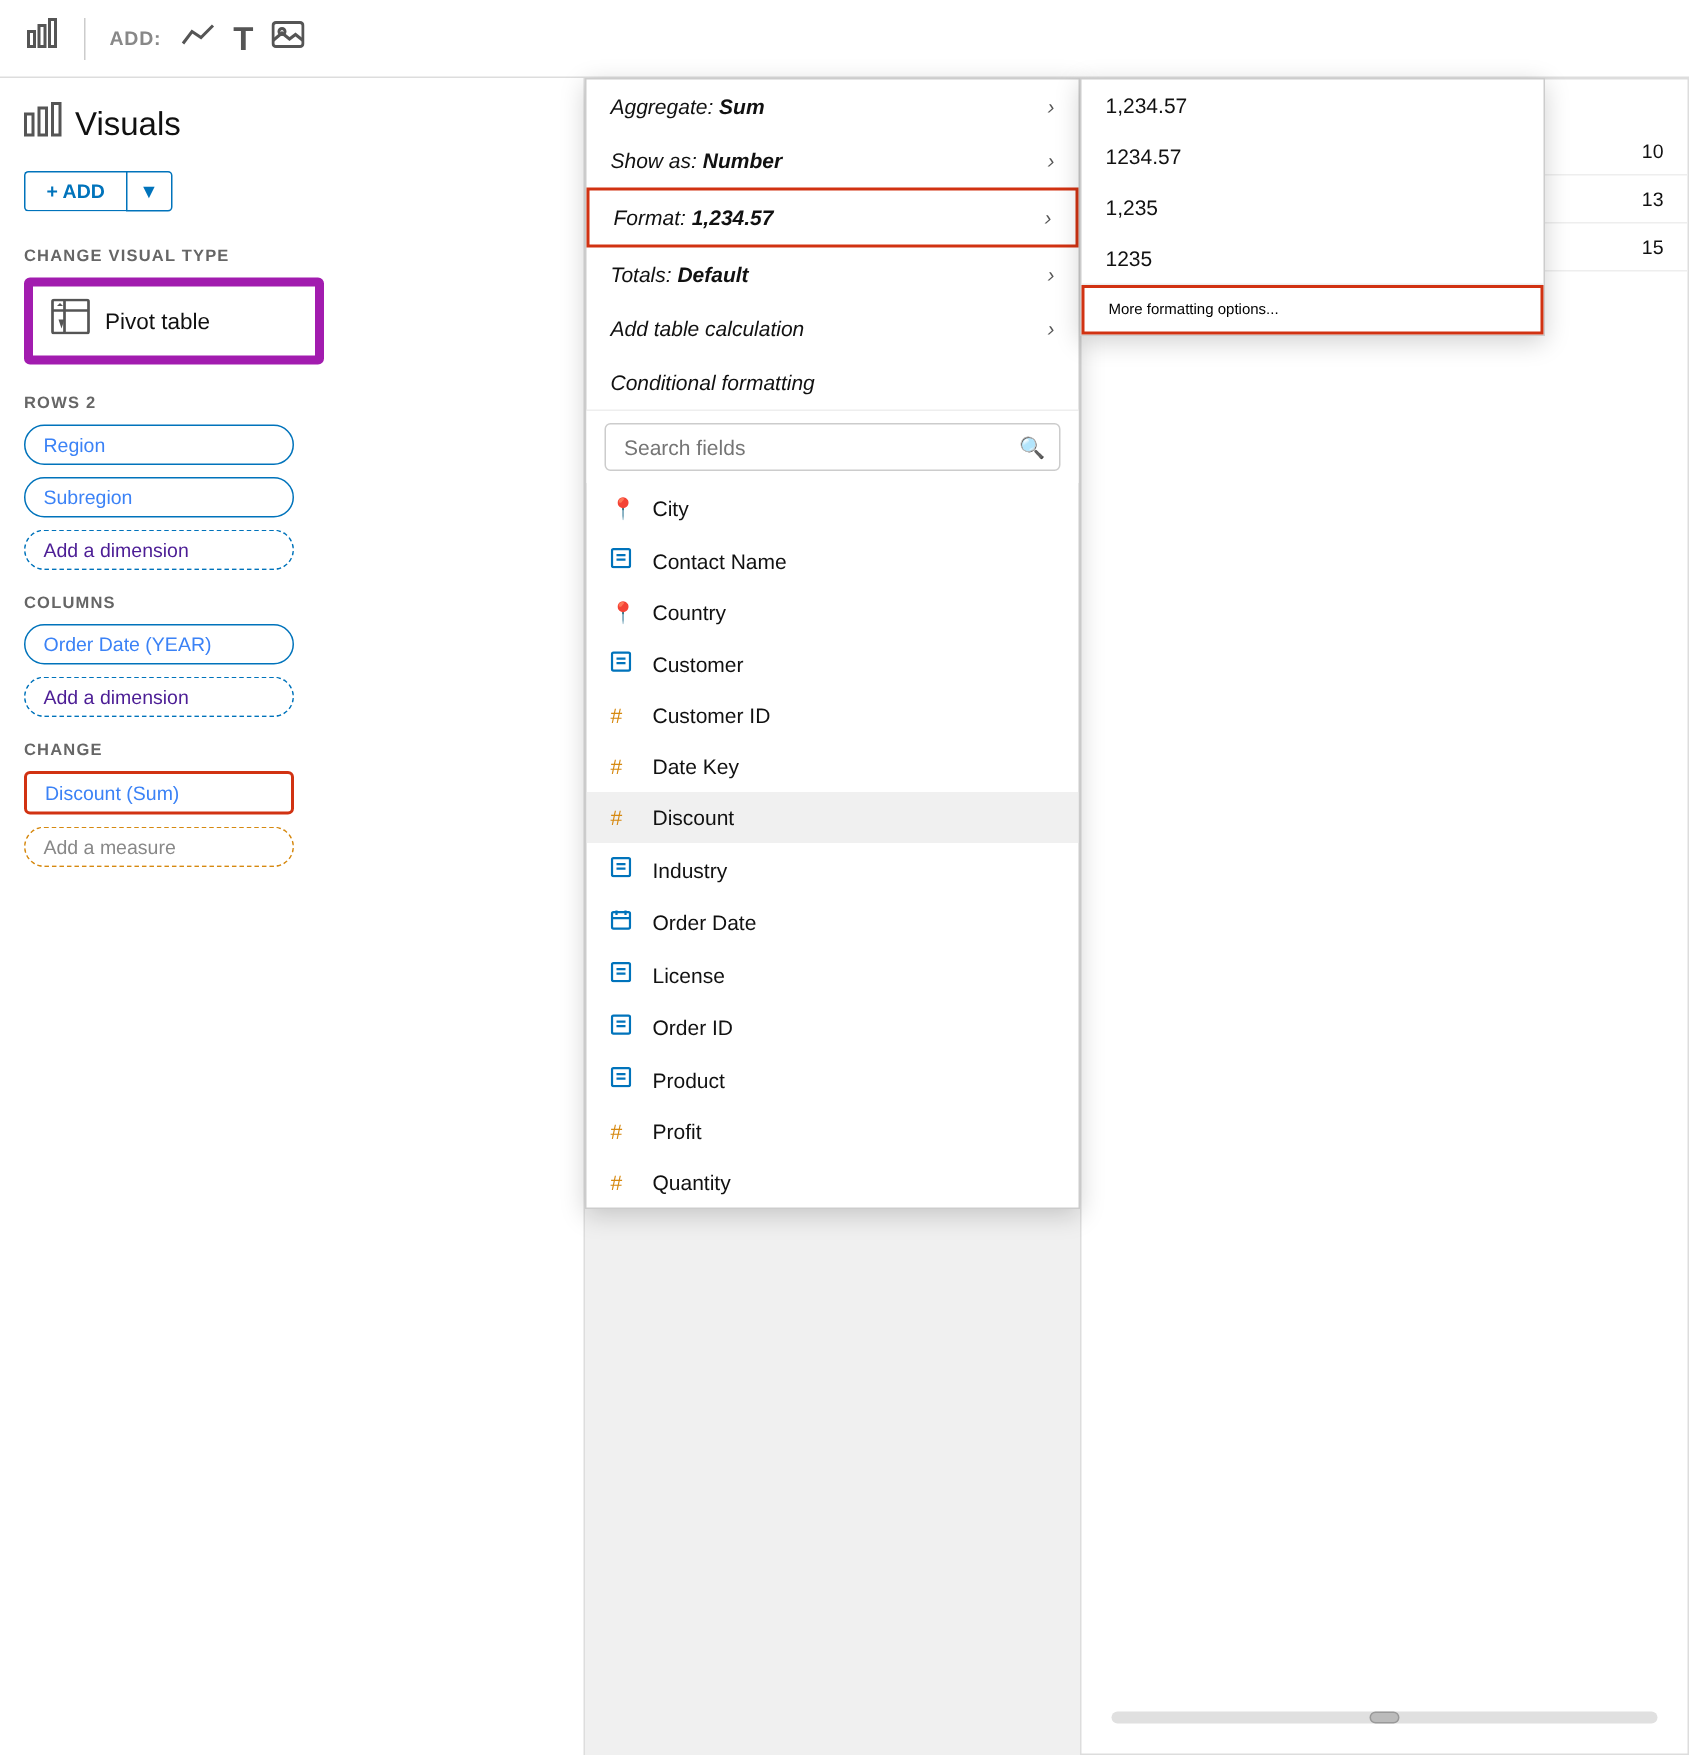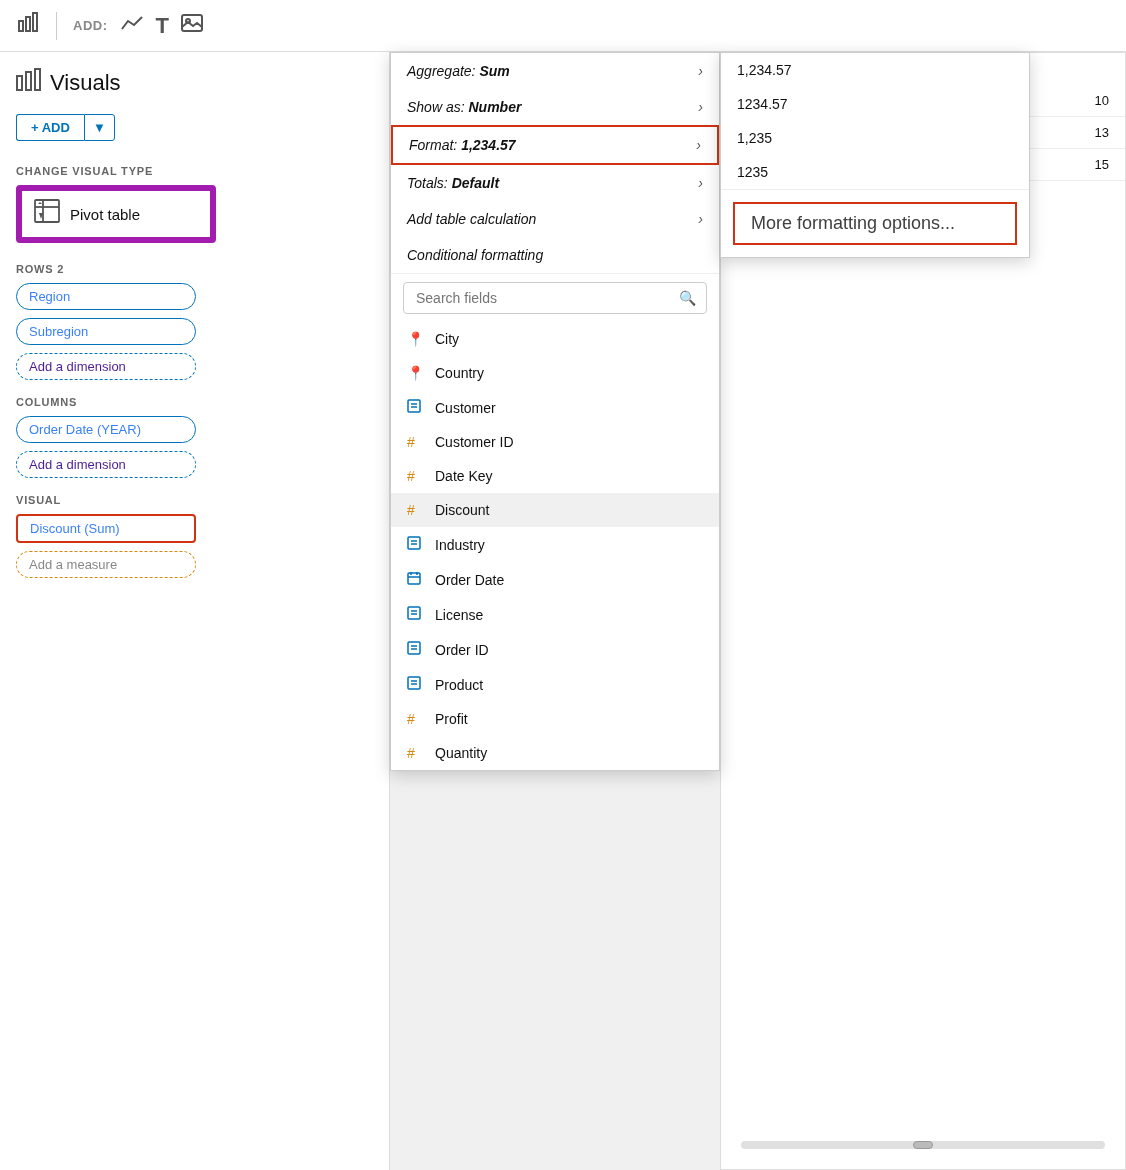--- a/index.html
+++ b/index.html
@@ -298,25 +298,25 @@
       z-index: 101;
     }
     .format-option {
       padding: 9px 16px;
       font-size: 14px;
       color: #111;
       cursor: pointer;
     }
     .format-option-more {
       padding: 9px 16px;
-      font-size: 18px;
-      color: #404040;
+      font-size: 10px;
+      color: #000000;
       cursor: pointer;
       border: 2px solid #d13212;
-      margin: 12px;
+      margin: 0;
     }
 
     
     .table-area {
       position: absolute;
       top: 0;
       left: 0;
       right: 0;
       bottom: 0;
       background: #fff;
@@ -435,21 +435,21 @@
     <div class="section-label">COLUMNS</div>
     <div class="field-pill">
       <span>Order Date (YEAR)</span>
     </div>
     <div class="add-dimension-pill">
       <span>Add a dimension</span>
     </div>
   </div>
 
   <div class="values-section">
-    <div class="section-label">VISUAL</div>
+    <div class="section-label">CHANGE</div>
     <div class="field-pill field-pill-selected">
       <span>Discount (Sum)</span>
     </div>
     <div class="add-measure-pill">
       <span>Add a measure</span>
     </div>
   </div>
 </div>
 
 <div class="context-menu">
@@ -490,20 +490,30 @@
     <div class="search-field-wrapper">
       <input class="search-field" type="text" placeholder="Search fields" style="">
       <span class="search-icon-inside">🔍</span>
     </div>
   </div>
 
   <div class="field-list">
     <div class="field-list-item">
       <span class="field-icon field-icon-pin">📍</span>
       <span>City</span>
+    </div>
+    <div class="field-list-item">
+      <span class="field-icon field-icon-box">
+        <svg width="14" height="14" viewBox="0 0 14 14" fill="none" stroke="#0073bb" stroke-width="1.5">
+            <rect x="1" y="1" width="12" height="12" rx="1"></rect>
+            <line x1="4" y1="5" x2="10" y2="5"></line>
+            <line x1="4" y1="8" x2="10" y2="8"></line>
+          </svg>
+      </span>
+      <span>Contact Name</span>
     </div>
     <div class="field-list-item">
       <span class="field-icon field-icon-pin">📍</span>
       <span>Country</span>
     </div>
     <div class="field-list-item">
       <span class="field-icon field-icon-box">
         <svg width="14" height="14" viewBox="0 0 14 14" fill="none" stroke="#0073bb" stroke-width="1.5">
             <rect x="1" y="1" width="12" height="12" rx="1"></rect>
             <line x1="4" y1="5" x2="10" y2="5"></line>

